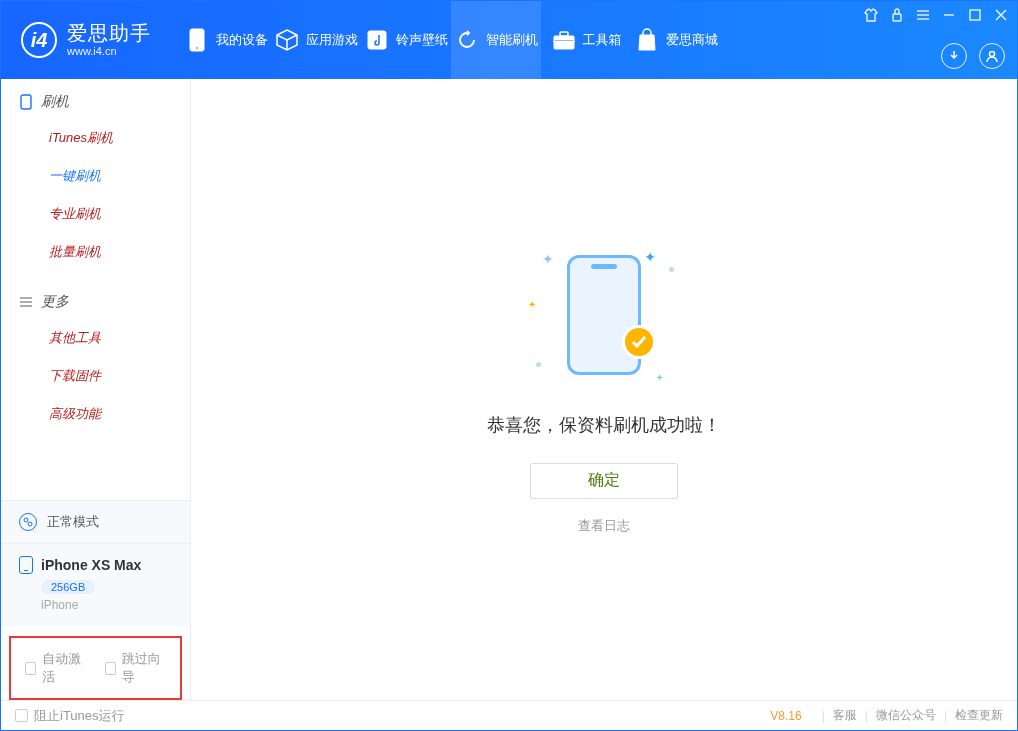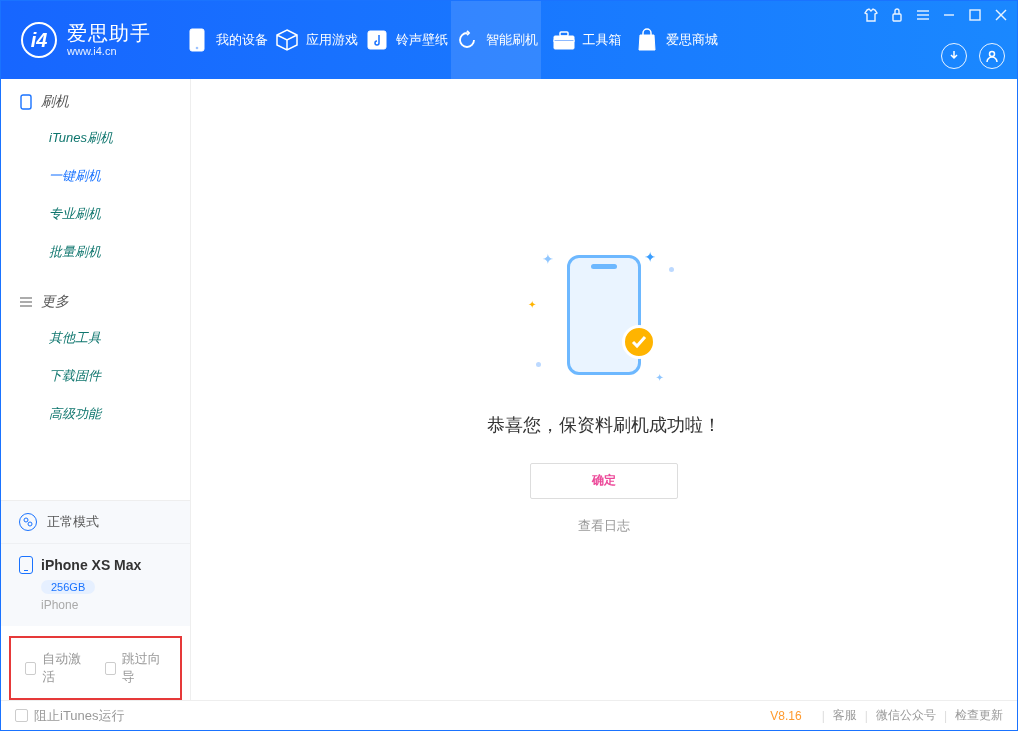--- a/index.html
+++ b/index.html
@@ -32,21 +32,21 @@
 
 .body { flex: 1; display: flex; overflow: hidden; }
 
 
 .sidebar { width: 190px; border-right: 1px solid #eee; display: flex; flex-direction: column; }
 .sb-scroll { flex: 1; overflow-y: auto; padding-top: 6px; font-style: italic; }
 .sb-section-header { display: flex; align-items: center; gap: 8px; padding: 8px 18px; color: #555; font-size: 14px; }
 .sb-header-icon { width: 14px; height: 14px; display: flex; align-items: center; justify-content: center; }
 .sb-header-icon svg { stroke: #888; fill: none; }
 .sb-header-icon.blue svg { stroke: #1a73ff; }
-.sb-item { padding: 10px 18px 10px 48px; color: #0f766e; cursor: pointer; font-size: 13px; }
+.sb-item { padding: 10px 18px 10px 48px; color: #b91c1c; cursor: pointer; font-size: 13px; }
 .sb-item.active { color: #1a73ff; }
 
 .sb-bottom { border-top: 1px solid #eee; }
 .device-status { padding: 12px 18px; display: flex; align-items: center; gap: 10px; color: #555; background: #f7f9fc; }
 .device-status-icon { width: 18px; height: 18px; border: 1.5px solid #1a73ff; border-radius: 50%; display: flex; align-items: center; justify-content: center; }
 .device-status-icon svg { stroke: #1a73ff; fill: none; }
 .device-info { padding: 12px 18px 14px; background: #f7f9fc; border-top: 1px solid #eef0f3; }
 .device-name-row { display: flex; align-items: center; gap: 8px; }
 .device-name-row .phone-ico { width: 14px; height: 18px; border: 1.5px solid #1a73ff; border-radius: 3px; position: relative; }
 .device-name-row .phone-ico::after { content: ""; width: 4px; height: 1px; background: #1a73ff; position: absolute; bottom: 2px; left: 50%; transform: translateX(-50%); }
@@ -68,21 +68,21 @@
 .sparkle { position: absolute; font-size: 14px; color: #6db8ff; }
 .sparkle.s1 { top: 6px; left: 18px; color: #8fc6ff; }
 .sparkle.s2 { top: 54px; left: 4px; color: #ffb400; font-size: 10px; }
 .sparkle.s3 { top: 4px; right: 28px; color: #3a9eff; }
 .sparkle.s4 { bottom: 2px; right: 20px; color: #8fc6ff; font-size: 10px; }
 .sparkle-dot { position: absolute; width: 5px; height: 5px; background: #bcd9ff; border-radius: 50%; }
 .sd1 { top: 22px; right: 10px; }
 .sd2 { bottom: 18px; left: 12px; }
 
 .success-text { margin-top: 28px; font-size: 18px; color: #333; font-weight: 500; }
-.confirm-btn { margin-top: 26px; width: 148px; height: 36px; border: 1px solid #ddd; background: #fff; color: #ec4899; border-radius: 2px; cursor: pointer; font-size: 12px; font-weight: bold; }
+.confirm-btn { margin-top: 26px; width: 148px; height: 36px; border: 1px solid #ddd; background: #fff; color: #4d7c0f; border-radius: 2px; cursor: pointer; font-size: 16px; }
 .view-log { margin-top: 18px; color: #999; font-size: 13px; cursor: pointer; }
 
 
 .footer { height: 30px; border-top: 1px solid #eee; display: flex; align-items: center; padding: 0 14px; font-size: 12px; color: #999; gap: 28px; }
 .footer-left { display: flex; align-items: center; gap: 6px; flex: 1; }
 .footer-right { display: flex; align-items: center; gap: 8px; }
 .footer-version { color: #ff9a2e; margin-right: 12px; }
 .footer-link { color: #999; cursor: pointer; }
 .footer-sep { color: #ddd; }
 </style>

